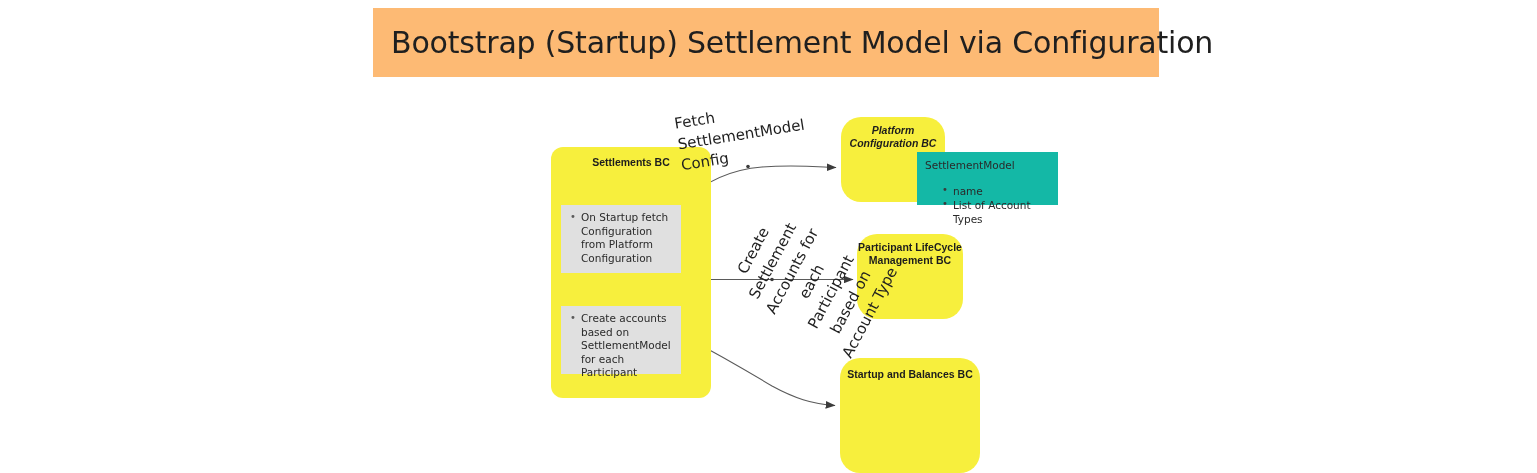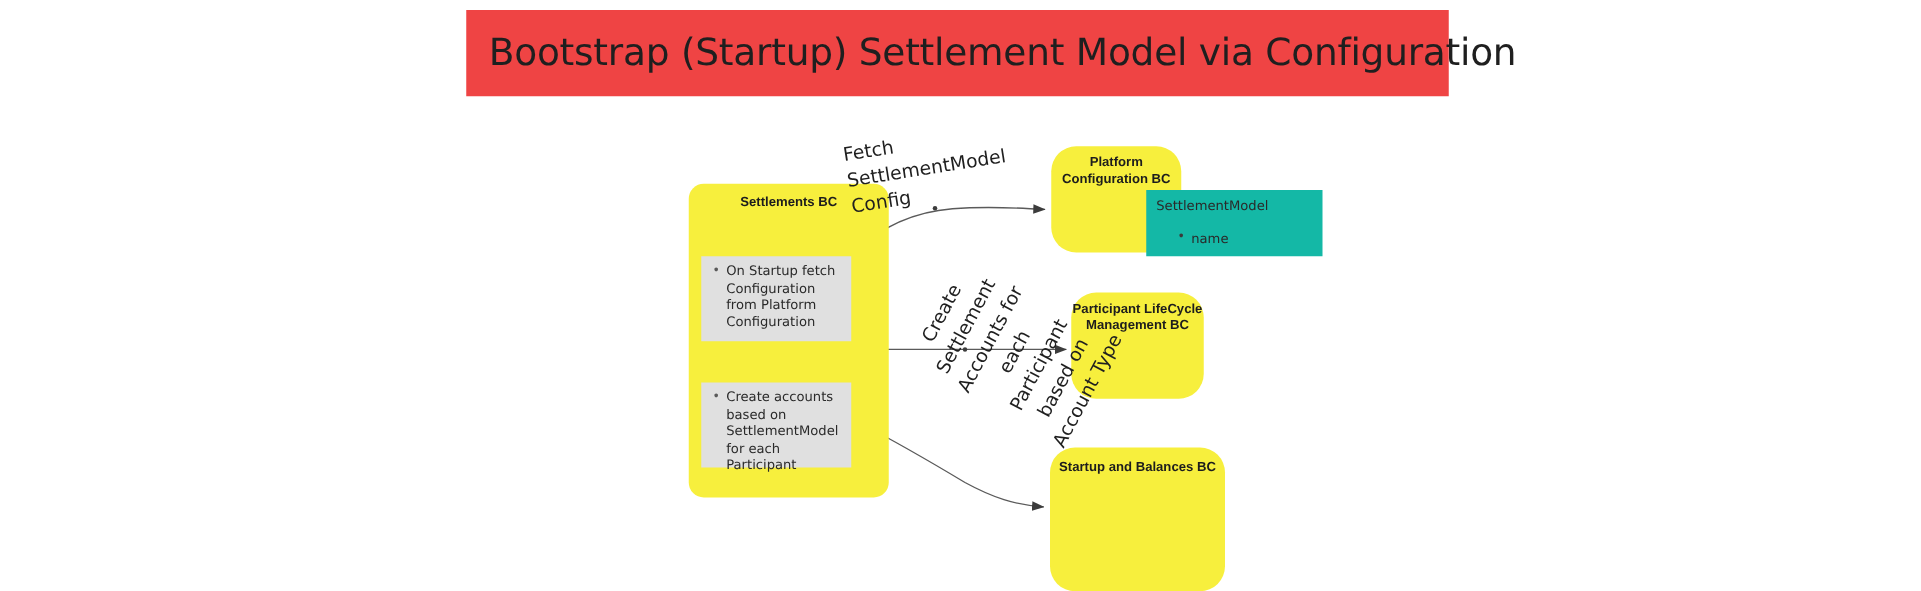--- a/index.html
+++ b/index.html
@@ -21,21 +21,21 @@
     height: 473px;
   }
 
   
   .title-banner {
     position: absolute;
     left: 373px;
     top: 8px;
     width: 786px;
     height: 69px;
-    background: #ef4444;
+    background: #fdba74;
     display: flex;
     align-items: center;
     box-sizing: border-box;
     padding-left: 18px;
   }
   .title-text {
     font-size: 30px;
     color: #1f1f1f;
     font-family: "DejaVu Sans", sans-serif;
     letter-spacing: -0.2px;
@@ -110,21 +110,21 @@
     height: 68px;
   }
 
   
   #platform-config-bc {
     left: 841px;
     top: 117px;
     width: 104px;
     height: 85px;
   }
-  #platform-config-bc .bc-title { top: 7px; }
+  #platform-config-bc .bc-title { top: 7px; font-style: italic; }
 
   
   #settlement-model-box {
     position: absolute;
     left: 917px;
     top: 152px;
     width: 141px;
     height: 53px;
     background: #14b8a6;
     box-sizing: border-box;
@@ -257,20 +257,21 @@
   </div>
 
   <div class="bc-box" id="platform-config-bc">
     <div class="bc-title">Platform Configuration BC</div>
   </div>
 
   <div id="settlement-model-box">
     <div class="sm-title">SettlementModel</div>
     <ul>
       <li>name</li>
+      <li>List of Account Types</li>
     </ul>
   </div>
 
   <div class="bc-box" id="participant-bc">
     <div class="bc-title">Participant LifeCycle Management BC</div>
   </div>
 
   <div class="bc-box" id="accounts-bc">
     <div class="bc-title">Startup and Balances BC</div>
   </div>

